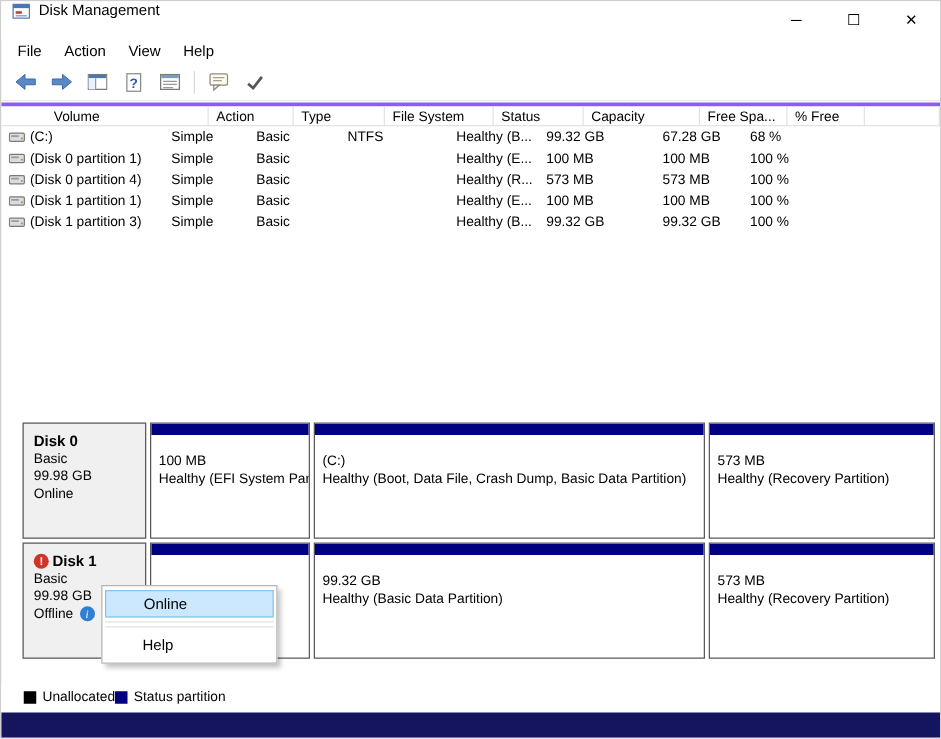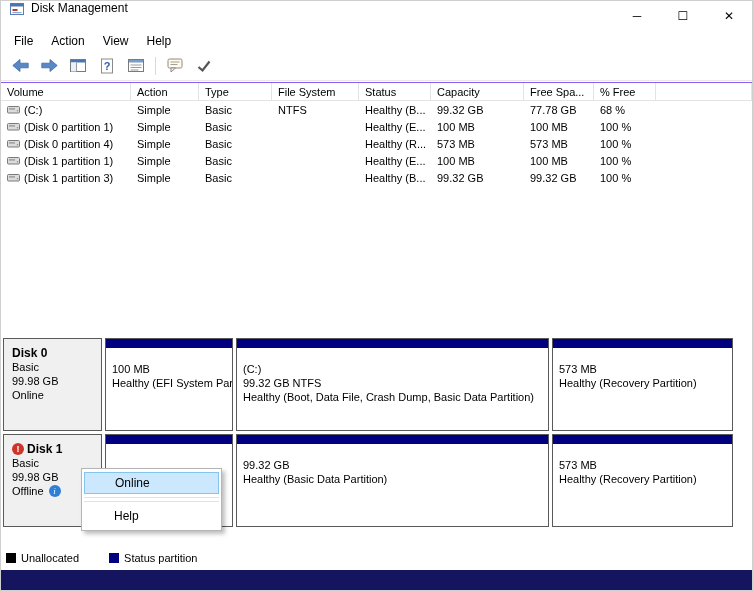--- a/index.html
+++ b/index.html
@@ -17,45 +17,45 @@
   
   .menubar { position:absolute; top:30px; left:0; right:0; height:20px; display:flex; align-items:center; font-size:12px; padding-left:4px; }
   .menu-item { padding:2px 9px; cursor:pointer;text-align:center; }
   
   .toolbar { position:absolute; top:50px; left:0; right:0; height:30px; display:flex; align-items:center; gap:9px; padding-left:9px; border-bottom:1px solid #e8e8e8; }
   .tb-icon { width:20px; height:18px; display:flex; align-items:center; justify-content:center; cursor:pointer; }
   .tb-sep { width:1px; height:18px; background:#d9d9d9; }
   
   .vtable { position:absolute; top:81px; left:0; right:0; font-size:11px; }
   .vhead, .vrow { display:grid; grid-template-columns:130px 68px 73px 87px 72px 93px 70px 62px 1fr; }
-  .vhead { height:19px; border-top:1px solid #8b5cf6; border-bottom:1px solid #e3e3e3; }
+  .vhead { height:19px; border-top:3px solid #8b5cf6; border-bottom:1px solid #e3e3e3;padding-left:36px; }
   .vhead > div { padding:3px 6px 0 6px; border-right:1px solid #e3e3e3; white-space:nowrap; overflow:hidden; cursor:pointer; }
   .vrow { height:17px; align-items:center; cursor:default; }
   .vrow > div { padding:0 6px; white-space:nowrap; overflow:hidden; }
   .vol-cell { display:flex; align-items:center; gap:4px; }
   
-  .disk-row { position:absolute; left:2px; width:720px; height:93px; }
+  .disk-row { position:absolute; left:17px; width:720px; height:93px; }
   .disk-head {
     position:absolute; left:0; top:0; width:99px; height:93px; background:#f0f0f0;
     border:1px solid #5a5a5a; padding:7px 0 0 8px; font-size:11px; line-height:14px; cursor:pointer;
   }
   .disk-name { font-weight:bold; font-size:12px; display:flex; align-items:center; gap:3px; }
   .part { position:absolute; top:0; height:93px; background:#fff; border:1px solid #5a5a5a; overflow:hidden; cursor:pointer; }
   .band { height:9px; background:#000080; }
   .ptext { padding:14px 0 0 6px; font-size:11px; line-height:14px; white-space:nowrap; overflow:hidden; }
   .ptext div { white-space:nowrap; }
   .err-badge { width:12px; height:12px; border-radius:50%; background:#cf342a; color:#fff; font-size:9px; font-weight:bold;
     display:inline-flex; align-items:center; justify-content:center; flex:0 0 auto; }
   .err-badge::after { content:"!"; }
   .info-badge { width:12px; height:12px; border-radius:50%; background:#2f7fd6; color:#fff; font-size:9px; font-style:italic;
     font-family:"Liberation Serif", serif; display:inline-flex; align-items:center; justify-content:center; margin-left:5px; vertical-align:-2px; }
   .info-badge::after { content:"i"; }
   .status-line { display:flex; align-items:center; }
   
-  .legend { position:absolute; left:0; top:546px; right:0; height:22px; display:flex; align-items:center; padding-left:5px; gap:30px; font-size:11px; background:#fff; }
+  .legend { position:absolute; left:0; top:546px; right:0; height:22px; display:flex; align-items:center; padding-left:18px; gap:0; font-size:11px; background:#fff; }
   .legend-item { display:flex; align-items:center; gap:5px; }
   .sq { width:10px; height:10px; display:inline-block; }
   .sq-black { background:#000000; }
   .sq-navy { background:#000080; }
   
   .taskbar { position:absolute; left:0; top:569px; width:753px; height:22px; background:#14145f; cursor:pointer; }
   
   .context-menu {
     position:absolute; left:80px; top:467px; width:141px; background:#ffffff;
     border:1px solid #b5b5b5; box-shadow:3px 3px 4px rgba(0,0,0,0.25); padding:3px 0; font-size:12px; z-index:10;
@@ -163,21 +163,21 @@
             <rect x="2" y="4.2" width="6" height="1.4" fill="#9a9a9a"></rect>
             <circle cx="10.5" cy="6.8" r="0.8" fill="#6fae4e"></circle>
           </svg>
           <span>(C:)</span>
         </div>
       <div>Simple</div>
       <div>Basic</div>
       <div>NTFS</div>
       <div>Healthy (B...</div>
       <div>99.32 GB</div>
-      <div>77.78 GB</div>
+      <div>67.28 GB</div>
       <div>68 %</div>
       <div></div>
     </div>
     <div class="vrow">
       <div class="vol-cell">
           <svg width="13" height="11" viewBox="0 0 13 11">
             <rect x="0.5" y="2.5" width="12" height="6.5" rx="1" fill="#dcdcdc" stroke="#7a7a7a"></rect>
             <rect x="2" y="4.2" width="6" height="1.4" fill="#9a9a9a"></rect>
             <circle cx="10.5" cy="6.8" r="0.8" fill="#6fae4e"></circle>
           </svg>
@@ -264,21 +264,20 @@
       <div class="ptext">
         <div></div>
         <div>100 MB</div>
         <div>Healthy (EFI System Partition)</div>
       </div>
     </div>
     <div class="part" style="left:233px; width:313px;">
       <div class="band"></div>
       <div class="ptext">
         <div>(C:)</div>
-        <div>99.32 GB NTFS</div>
         <div>Healthy (Boot, Data File, Crash Dump, Basic Data Partition)</div>
       </div>
     </div>
     <div class="part" style="left:549px; width:181px;">
       <div class="band"></div>
       <div class="ptext">
         <div></div>
         <div>573 MB</div>
         <div>Healthy (Recovery Partition)</div>
       </div>

